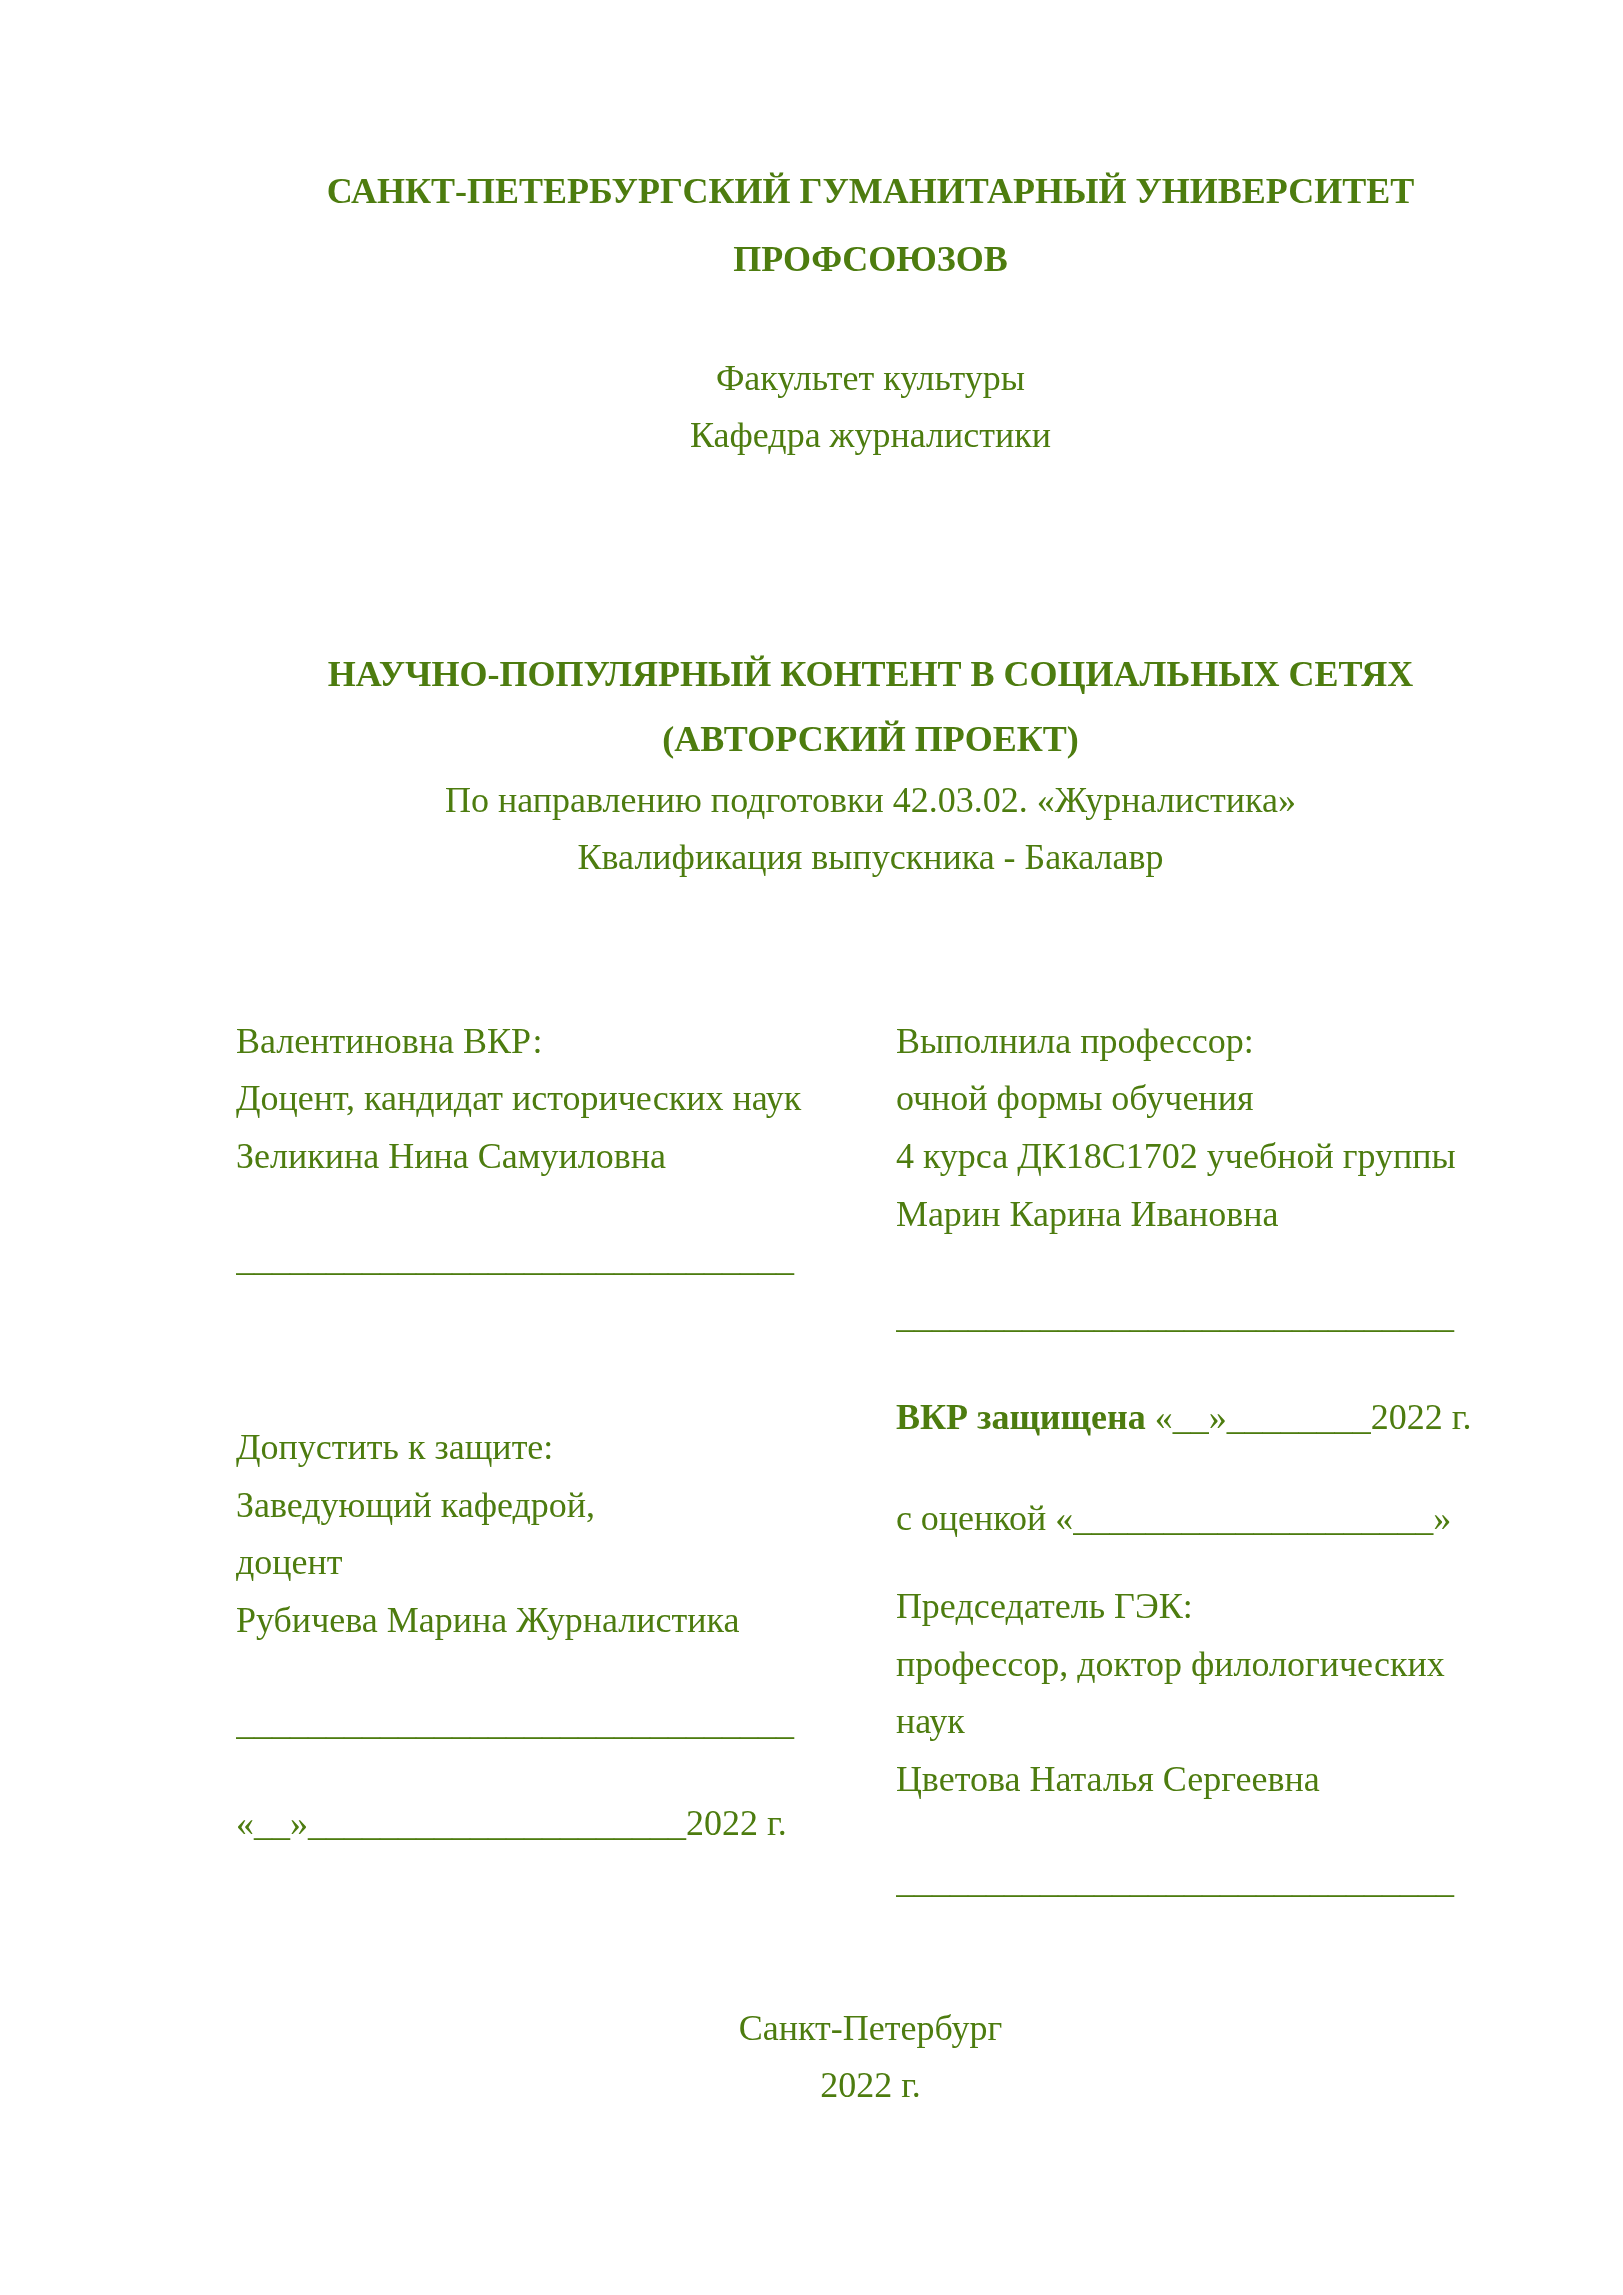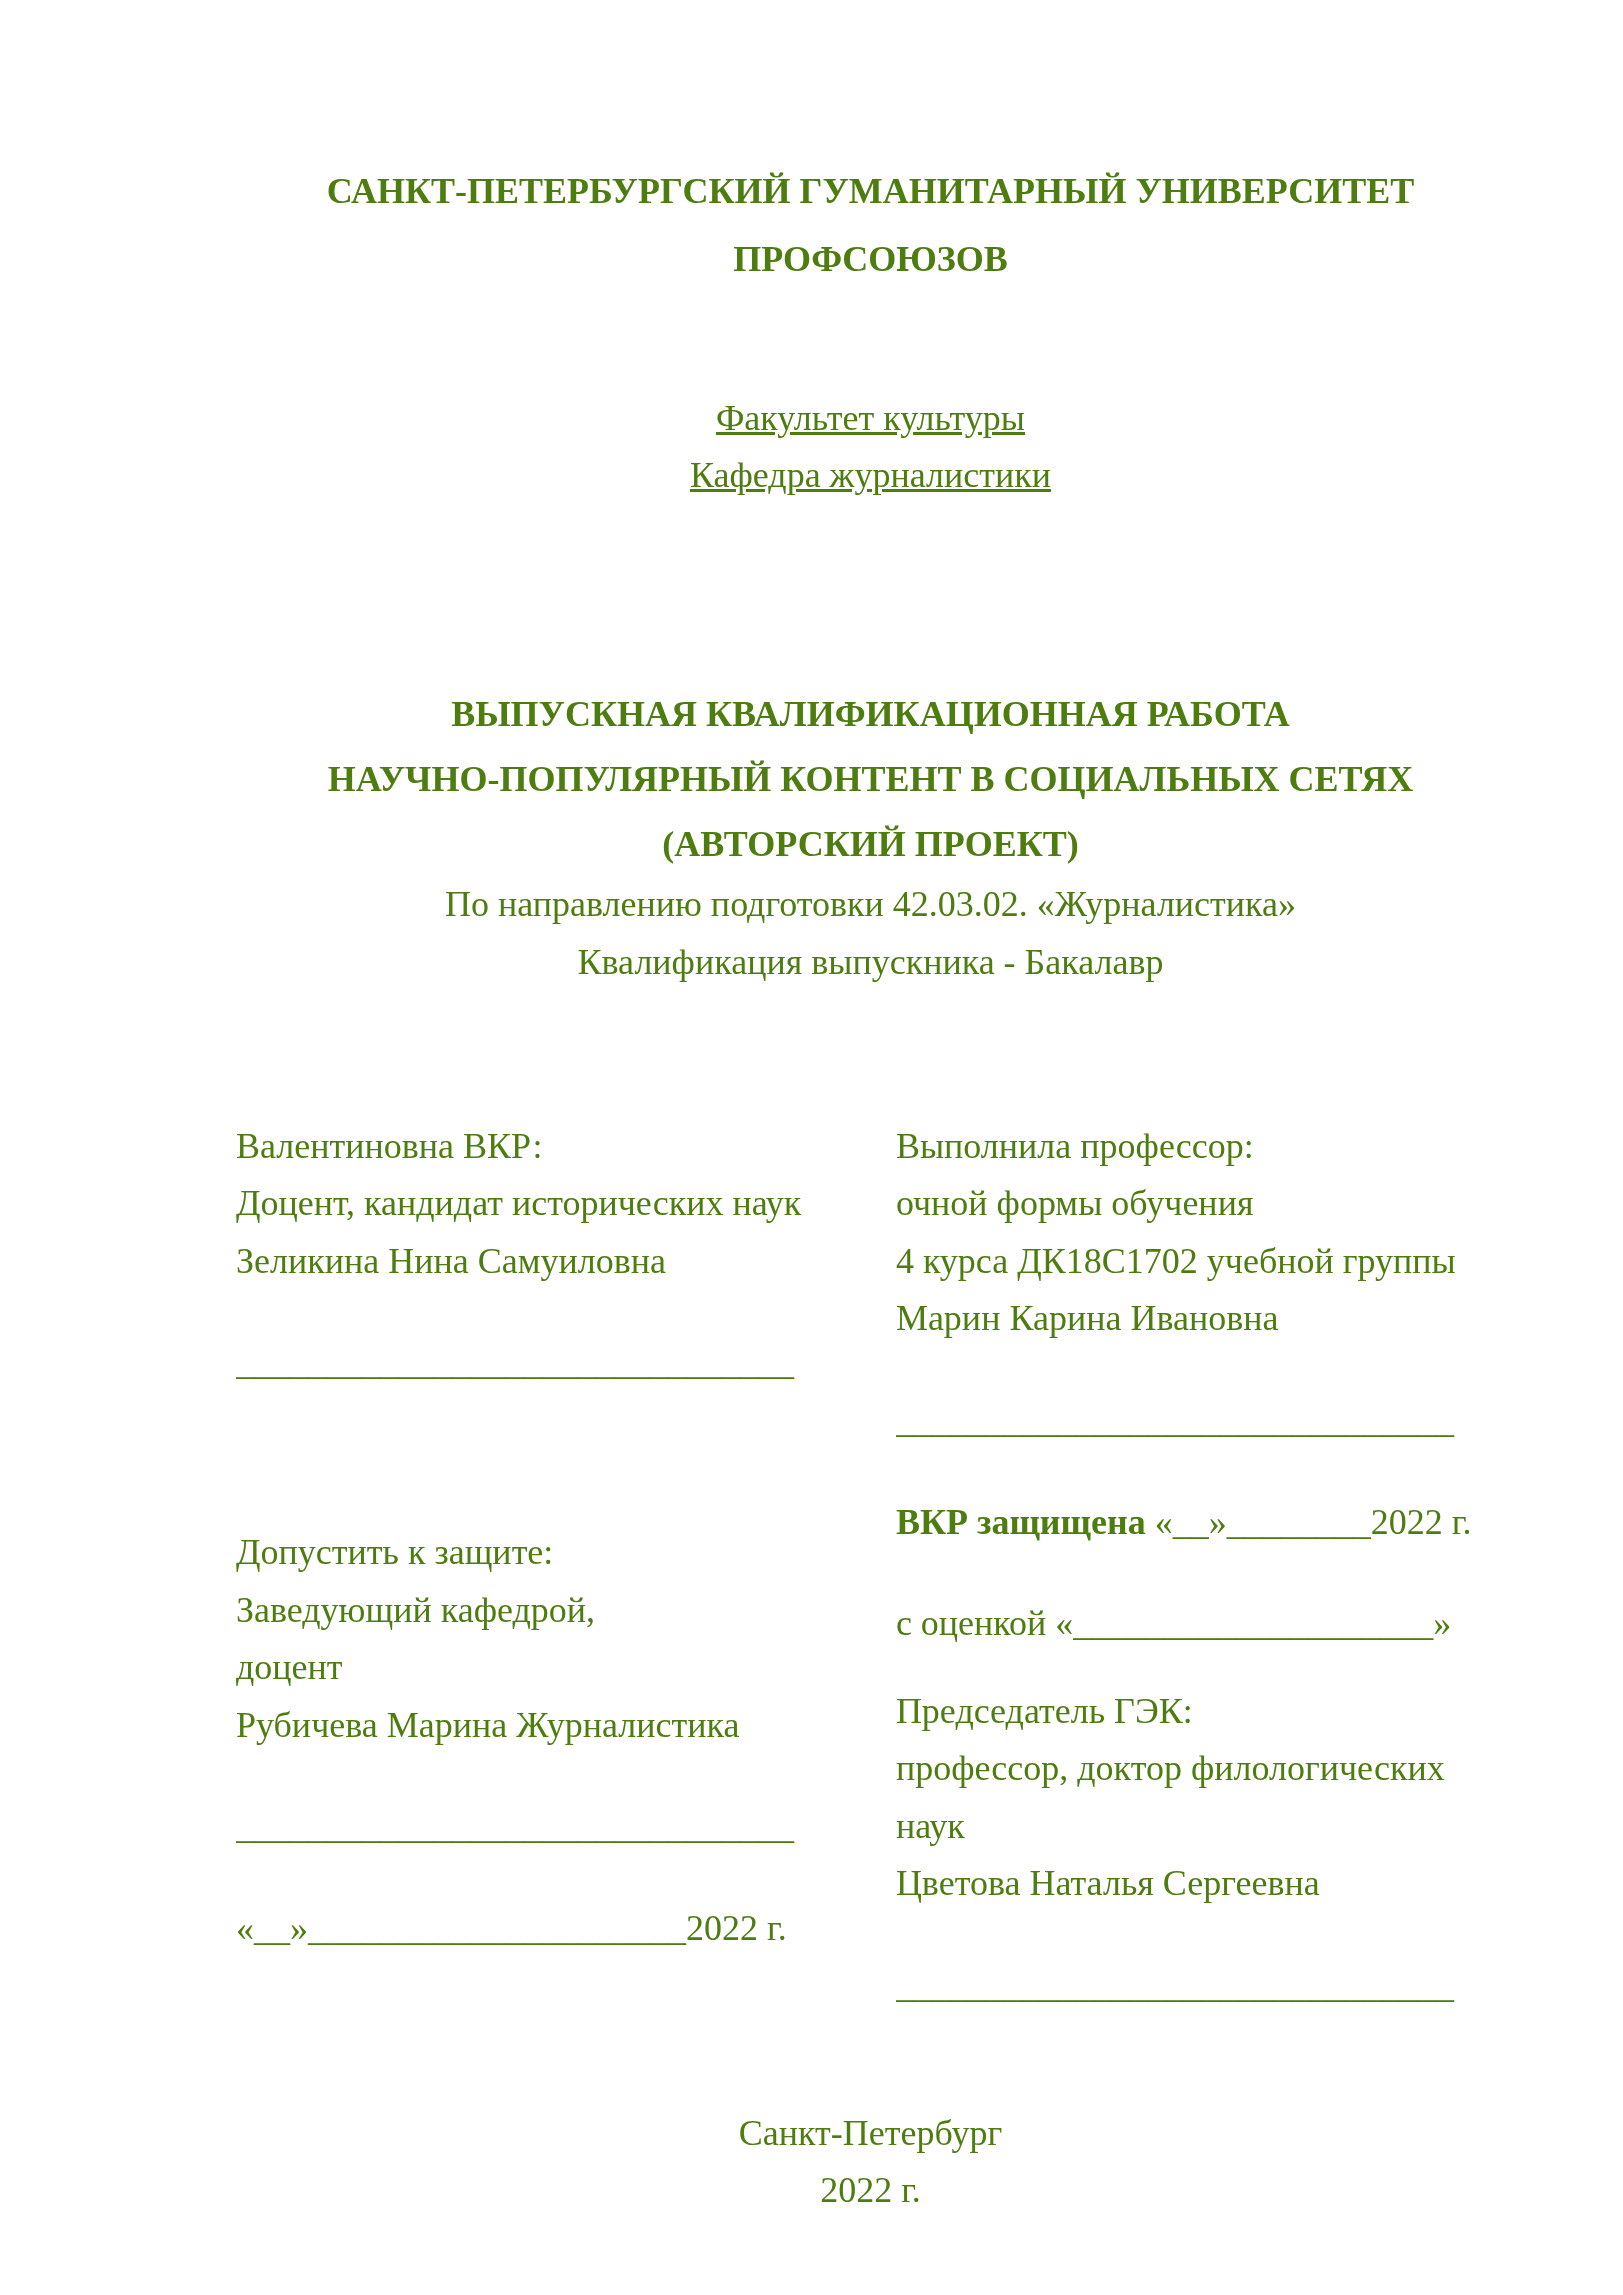--- a/index.html
+++ b/index.html
@@ -19,23 +19,22 @@
     padding: 157px 118px 0 236px;
     overflow: hidden;
   }
   .center { text-align: center; }
   .bold { font-weight: bold; }
 
   .university-block {
     line-height: 1.9;
   }
   .faculty-block {
-    margin-top: 96px;
+    margin-top: 56px;
     line-height: 1.6;
-    text-decoration: underline;
   }
   .title-block {
     margin-top: 177px;
   }
   .title-block .heading-line {
     line-height: 1.8;
   }
   .title-block .sub-line {
     line-height: 1.6;
   }
@@ -79,21 +78,20 @@
     <div class="bold">САНКТ-ПЕТЕРБУРГСКИЙ ГУМАНИТАРНЫЙ УНИВЕРСИТЕТ</div>
     <div class="bold">ПРОФСОЮЗОВ</div>
   </div>
 
   <div class="faculty-block center">
     <div>Факультет культуры</div>
     <div>Кафедра журналистики</div>
   </div>
 
   <div class="title-block center">
-    <div class="bold heading-line">ВЫПУСКНАЯ КВАЛИФИКАЦИОННАЯ РАБОТА</div>
     <div class="bold heading-line">НАУЧНО-ПОПУЛЯРНЫЙ КОНТЕНТ В СОЦИАЛЬНЫХ СЕТЯХ</div>
     <div class="bold heading-line">(АВТОРСКИЙ ПРОЕКТ)</div>
     <div class="sub-line">По направлению подготовки 42.03.02. «Журналистика»</div>
     <div class="sub-line">Квалификация выпускника - Бакалавр</div>
   </div>
 
   <div class="columns">
 
     <div class="col-left">
       <div>Валентиновна ВКР:</div>

